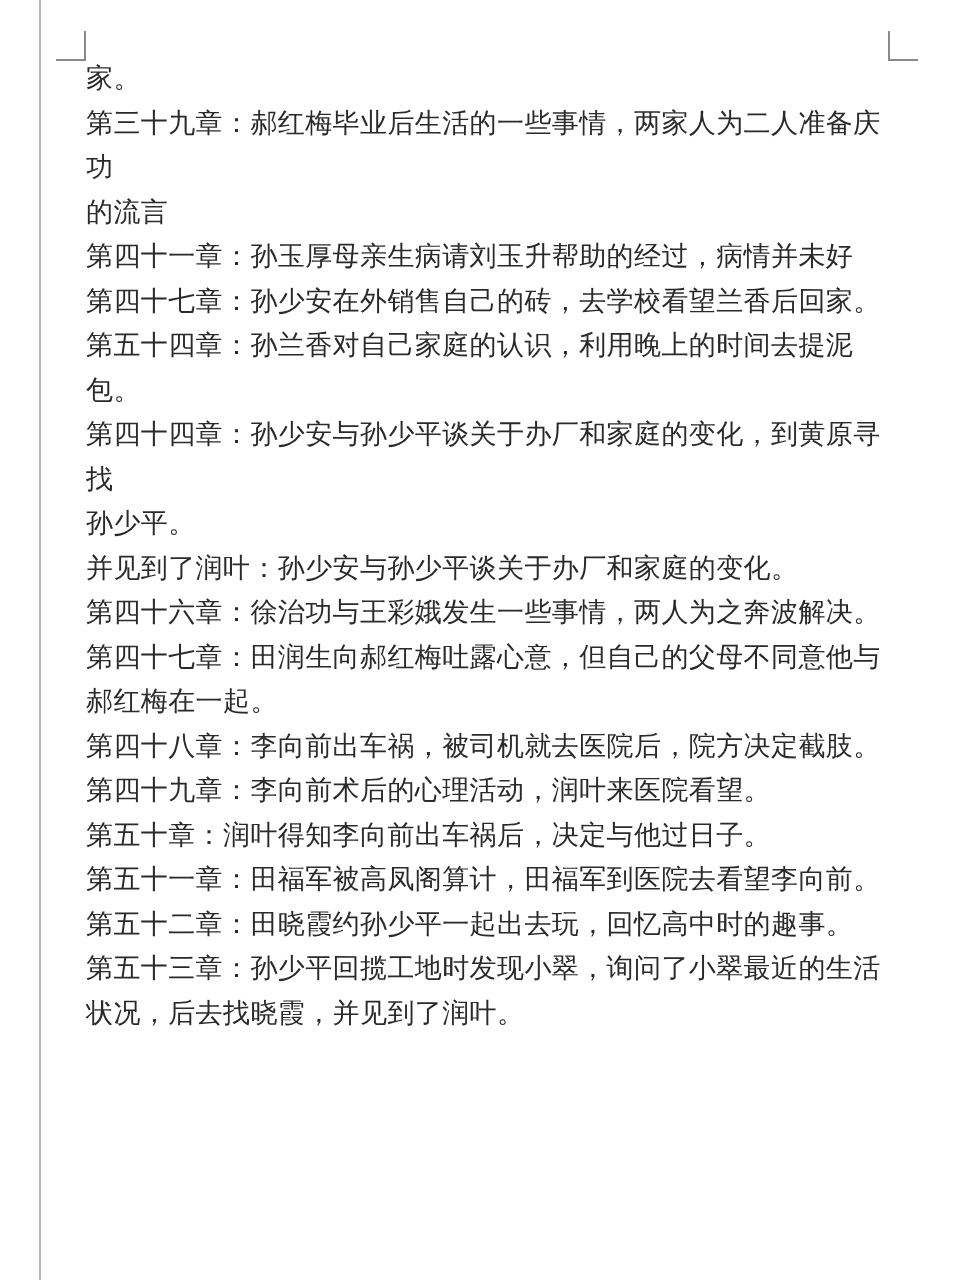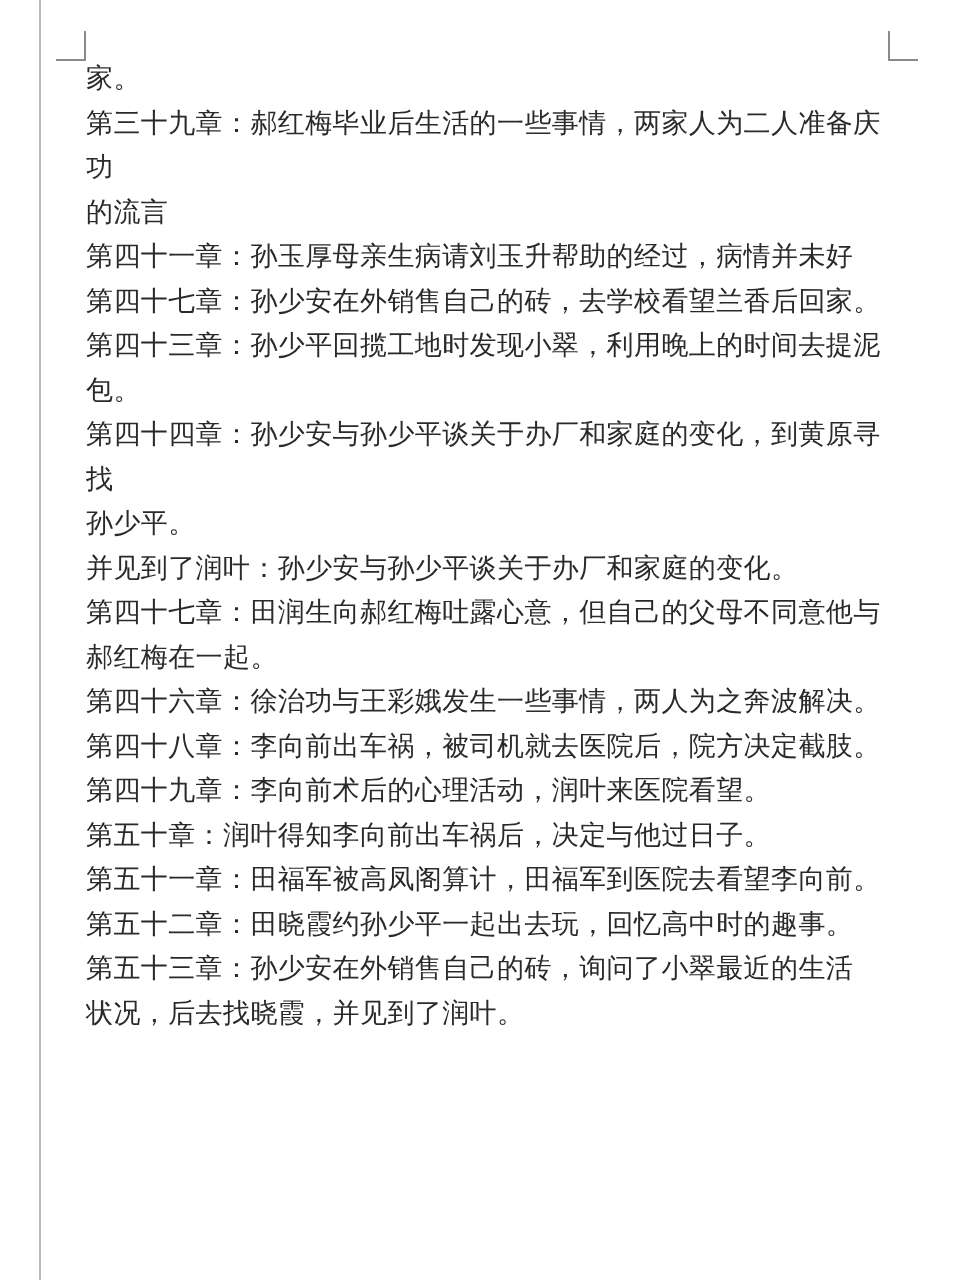--- a/index.html
+++ b/index.html
@@ -69,49 +69,49 @@
       <p class="para">第三十九章：郝红梅毕业后生活的一些事情，两家人为二人准备庆功</p>
       <p class="para">的流言</p>
     </div>
     <div class="para-block">
       <p class="para">第四十一章：孙玉厚母亲生病请刘玉升帮助的经过，病情并未好</p>
     </div>
     <div class="para-block">
       <p class="para">第四十七章：孙少安在外销售自己的砖，去学校看望兰香后回家。</p>
     </div>
     <div class="para-block">
-      <p class="para">第四十三章：孙少平回揽工地时发现小翠，利用晚上的时间去提泥</p>
+      <p class="para">第五十四章：孙兰香对自己家庭的认识，利用晚上的时间去提泥</p>
       <p class="para">包。</p>
     </div>
     <div class="para-block">
       <p class="para">第四十四章：孙少安与孙少平谈关于办厂和家庭的变化，到黄原寻找</p>
       <p class="para">孙少平。</p>
     </div>
     <div class="para-block">
       <p class="para">并见到了润叶：孙少安与孙少平谈关于办厂和家庭的变化。</p>
     </div>
     <div class="para-block">
+      <p class="para">第四十六章：徐治功与王彩娥发生一些事情，两人为之奔波解决。</p>
+    </div>
+    <div class="para-block">
       <p class="para">第四十七章：田润生向郝红梅吐露心意，但自己的父母不同意他与</p>
       <p class="para">郝红梅在一起。</p>
-    </div>
-    <div class="para-block">
-      <p class="para">第四十六章：徐治功与王彩娥发生一些事情，两人为之奔波解决。</p>
     </div>
     <div class="para-block">
       <p class="para">第四十八章：李向前出车祸，被司机就去医院后，院方决定截肢。</p>
     </div>
     <div class="para-block">
       <p class="para">第四十九章：李向前术后的心理活动，润叶来医院看望。</p>
     </div>
     <div class="para-block">
       <p class="para">第五十章：润叶得知李向前出车祸后，决定与他过日子。</p>
     </div>
     <div class="para-block">
       <p class="para">第五十一章：田福军被高凤阁算计，田福军到医院去看望李向前。</p>
     </div>
     <div class="para-block">
       <p class="para">第五十二章：田晓霞约孙少平一起出去玩，回忆高中时的趣事。</p>
     </div>
     <div class="para-block">
-      <p class="para">第五十三章：孙少安在外销售自己的砖，询问了小翠最近的生活</p>
+      <p class="para">第五十三章：孙少平回揽工地时发现小翠，询问了小翠最近的生活</p>
       <p class="para">状况，后去找晓霞，并见到了润叶。</p>
     </div>
   </div>
 
 </body></html>

